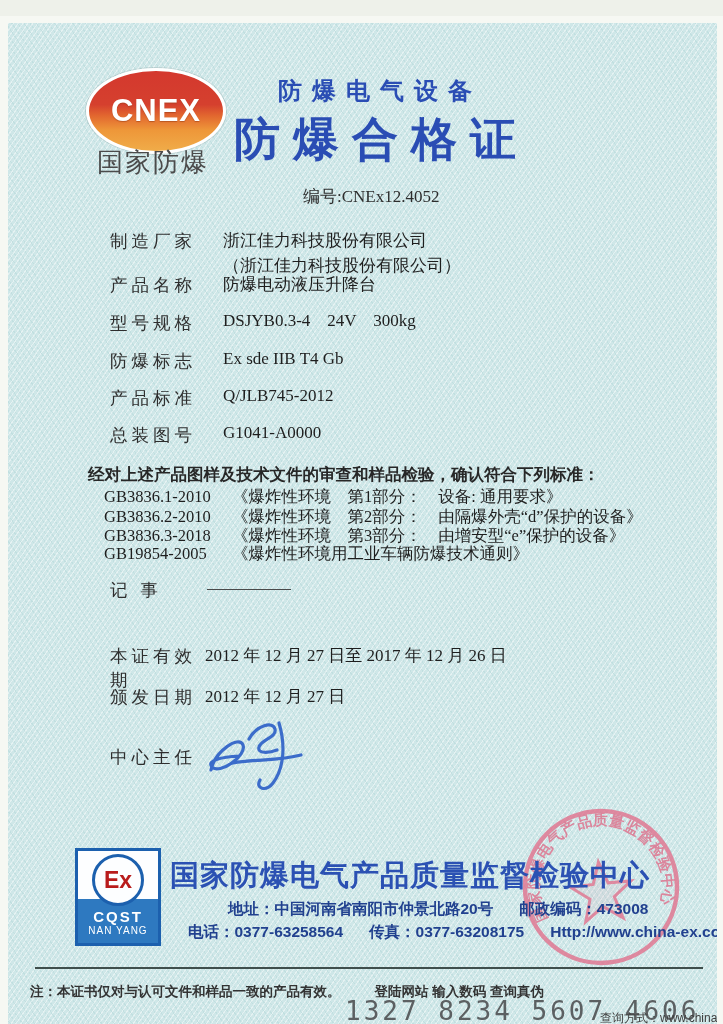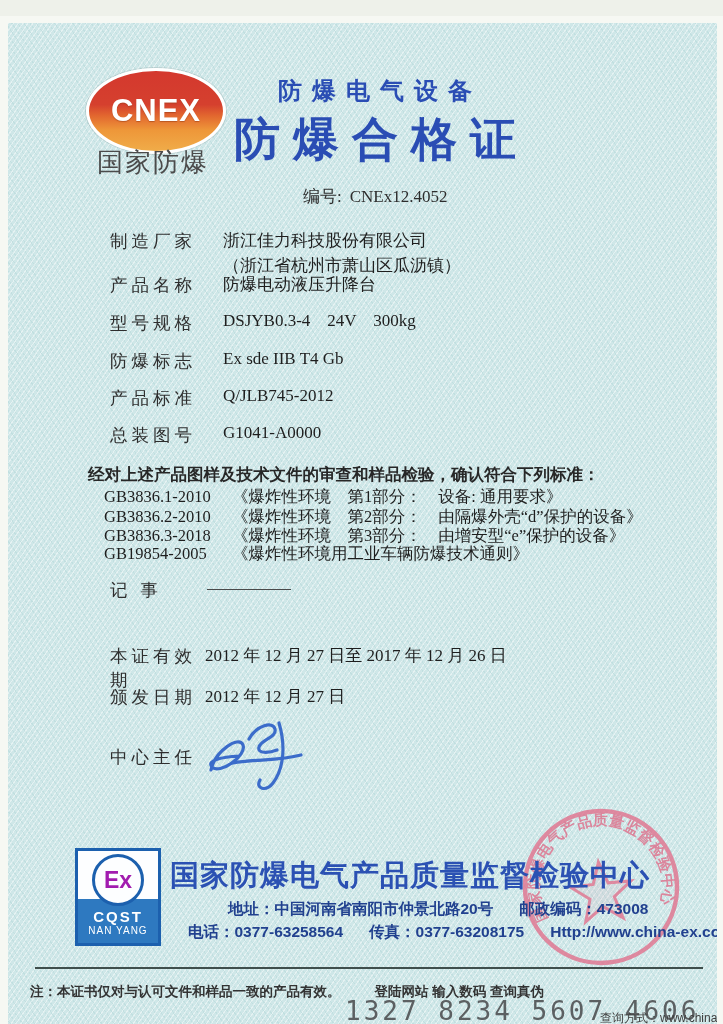--- a/index.html
+++ b/index.html
@@ -42,21 +42,21 @@
     left:367px;top:52px;transform:translateX(-50%);white-space:nowrap;
     font-family:"Liberation Sans","DejaVu Sans",sans-serif;font-weight:bold;
     font-size:24px;letter-spacing:10px;padding-left:10px;color:#2a4db4;
   }
   .title{
     left:367px;top:86px;transform:translateX(-50%);white-space:nowrap;
     font-family:"Liberation Sans","DejaVu Sans",sans-serif;font-weight:bold;
     font-size:46px;letter-spacing:13px;padding-left:13px;color:#2a4db4;
   }
   .certno{left:295px;top:162px;font-size:17px;color:#2d2d2d;white-space:nowrap;}
-  .certno .num{font-family:"Liberation Serif","DejaVu Serif",serif;margin-left:8px;}
+  .certno .num{font-family:"Liberation Serif","DejaVu Serif",serif;}
 
   
   .flabel{
     width:82px;text-align:justify;text-align-last:justify;
     font-size:17.5px;color:#2e2e2e;white-space:normal;left:102px;
   }
   .flabel.narrow{width:48px;}
   .fvalue{font-size:17px;color:#1e1e1e;white-space:pre;left:215px;}
   .fvalue.date{left:197px;}
 
@@ -70,21 +70,21 @@
   .sig-svg{left:185px;top:692px;}
 
   
   .ex-badge{
     left:67px;top:825px;width:80px;height:92px;border:3px solid #1c60ae;background:#fdfeff;
   }
   .ex-badge .circle{
     position:absolute;left:50%;top:3px;transform:translateX(-50%);
     width:46px;height:46px;border:3.5px solid #1c60ae;border-radius:50%;
     background:#fdfeff;z-index:2;display:flex;align-items:center;justify-content:center;
-    color:#a21caf;font-family:"Liberation Sans","DejaVu Sans",sans-serif;font-weight:bold;font-size:23px;
+    color:#b91c1c;font-family:"Liberation Sans","DejaVu Sans",sans-serif;font-weight:bold;font-size:23px;
   }
   .ex-badge .blue{
     position:absolute;left:0;bottom:0;width:100%;height:44px;background:#2e79c0;z-index:1;
     color:#fff;text-align:center;font-family:"Liberation Sans","DejaVu Sans",sans-serif;
   }
   .ex-badge .blue .cqst{display:block;margin-top:9px;font-size:15px;letter-spacing:2px;font-weight:bold;}
   .ex-badge .blue .city{display:block;font-size:10px;letter-spacing:1px;}
   .org-name{
     left:162px;top:833px;font-size:29px;font-weight:bold;color:#2b51b3;
     white-space:nowrap;letter-spacing:1px;z-index:3;
@@ -126,21 +126,21 @@
     </div>
     <div class="abs cnex-caption">国家防爆</div>
     <div class="abs supertitle">防爆电气设备</div>
     <div class="abs title">防爆合格证</div>
     <div class="abs certno">
       <span>编号:</span><span class="num">CNEx12.4052</span>
     </div>
 
     <div class="abs flabel" style="top:206px">制造厂家</div>
     <div class="abs fvalue" style="top:206px">浙江佳力科技股份有限公司</div>
-    <div class="abs fvalue" style="top:231px">（浙江省杭州市萧山区瓜沥镇）</div>
+    <div class="abs fvalue" style="top:231px">（浙江佳力科技股份有限公司）</div>
 
     <div class="abs flabel" style="top:250px">产品名称</div>
     <div class="abs fvalue" style="top:250px">防爆电动液压升降台</div>
 
     <div class="abs flabel" style="top:288px">型号规格</div>
     <div class="abs fvalue" style="top:288px">DSJYB0.3-4    24V    300kg</div>
 
     <div class="abs flabel" style="top:326px">防爆标志</div>
     <div class="abs fvalue" style="top:326px">Ex sde IIB T4 Gb</div>
 

